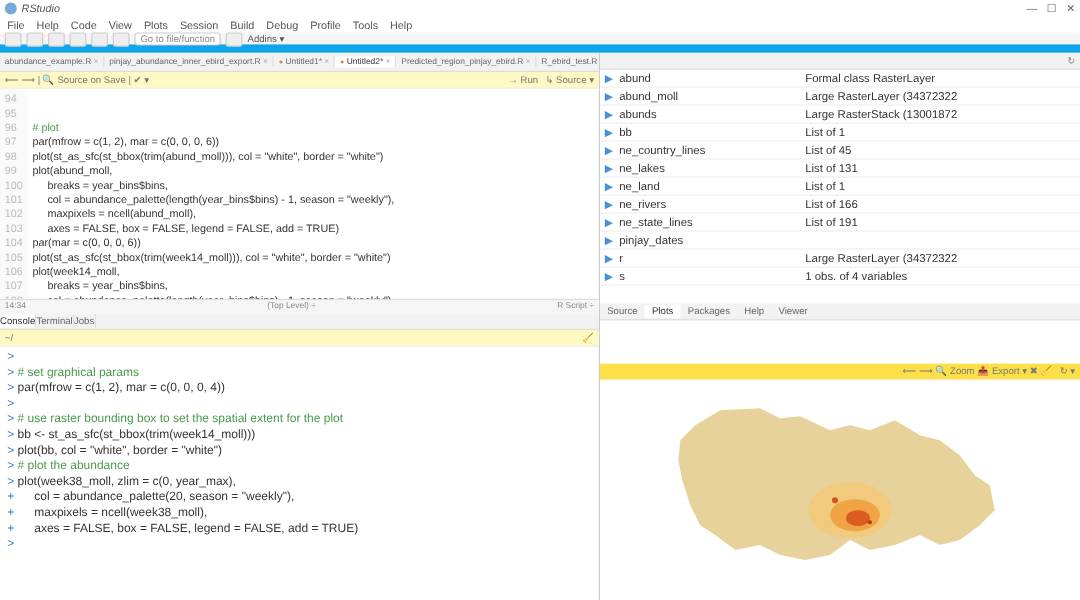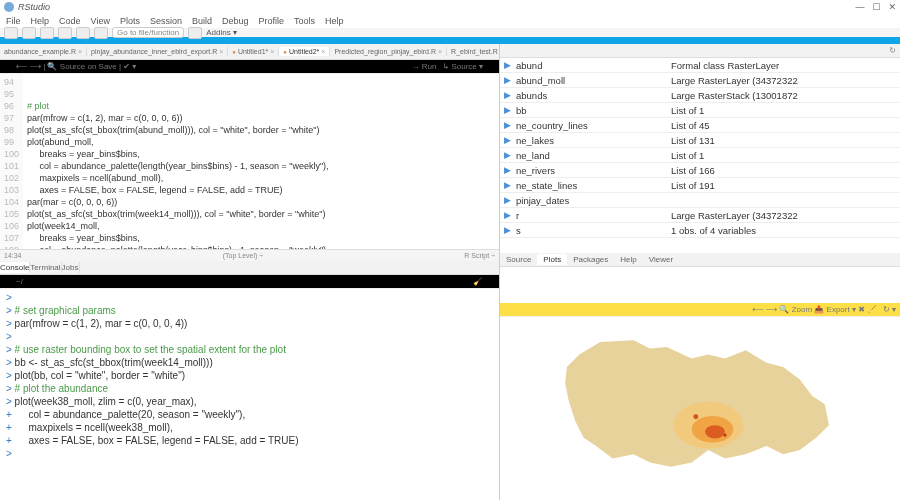--- a/index.html
+++ b/index.html
@@ -16,21 +16,21 @@
 .gotofunc { font-size: 8px; color: #888; border: 1px solid #ccc; padding: 0 4px; border-radius: 3px; background: #fff; }
 .addins { font-size: 8px; color: #555; }
 .main { display: flex; height: calc(500px - 44px); }
 .left { width: 500px; display: flex; flex-direction: column; border-right: 1px solid #ccc; }
 .right { width: 400px; display: flex; flex-direction: column; }
 .tabs { height: 16px; background: #f2f2f2; border-bottom: 1px solid #ddd; display: flex; align-items: center; overflow: hidden; font-size: 7px; }
 .tab { padding: 1px 4px; border-right: 1px solid #ddd; white-space: nowrap; color: #666; display: flex; align-items: center; gap: 2px; }
 .tab.active { background: #fff; color: #333; }
 .tab.dirty::before { content: "●"; color: #d84; font-size: 6px; }
 .tab .close { color: #aaa; font-size: 7px; }
-.srctoolbar { height: 14px; background: #000000; border-bottom: 1px solid #eee; display: flex; align-items: center; gap: 6px; padding: 0 16px; font-size: 8px; color: #777; justify-content: space-between;}
+.srctoolbar { height: 14px; background: #fef9c3; border-bottom: 1px solid #eee; display: flex; align-items: center; gap: 6px; padding: 0 4px; font-size: 8px; color: #777; justify-content: space-between;}
 .srctoolbar .right-controls { display: flex; gap: 6px; }
 .editor { flex: 1; overflow: auto; font-family: "Consolas", monospace; font-size: 9px; line-height: 12px; display: flex; }
 .gutter { background: #fafafa; color: #bbb; padding: 2px 4px; user-select: none; }
 .code { padding: 2px 4px; white-space: pre; color: #333; }
 .c-comment { color: #4a9a4a; }
 .status { height: 12px; background: #f5f5f5; border-top: 1px solid #ddd; font-size: 7px; color: #888; display: flex; justify-content: space-between; padding: 0 4px; align-items: center;}
 .consoletabs { height: 14px; background: #f2f2f2; border-bottom: 1px solid #ddd; display: flex; align-items: center; font-size: 8px; }
 .ctab { padding: 1px 0; border-right: 1px solid #ddd; color: #666; }
 .ctab.active { background: #fff; color: #333; }
 .console { flex: 1; overflow: auto; font-family: "Consolas", monospace; font-size: 10px; line-height: 13px; padding: 2px 6px; color: #333; white-space: pre; }

